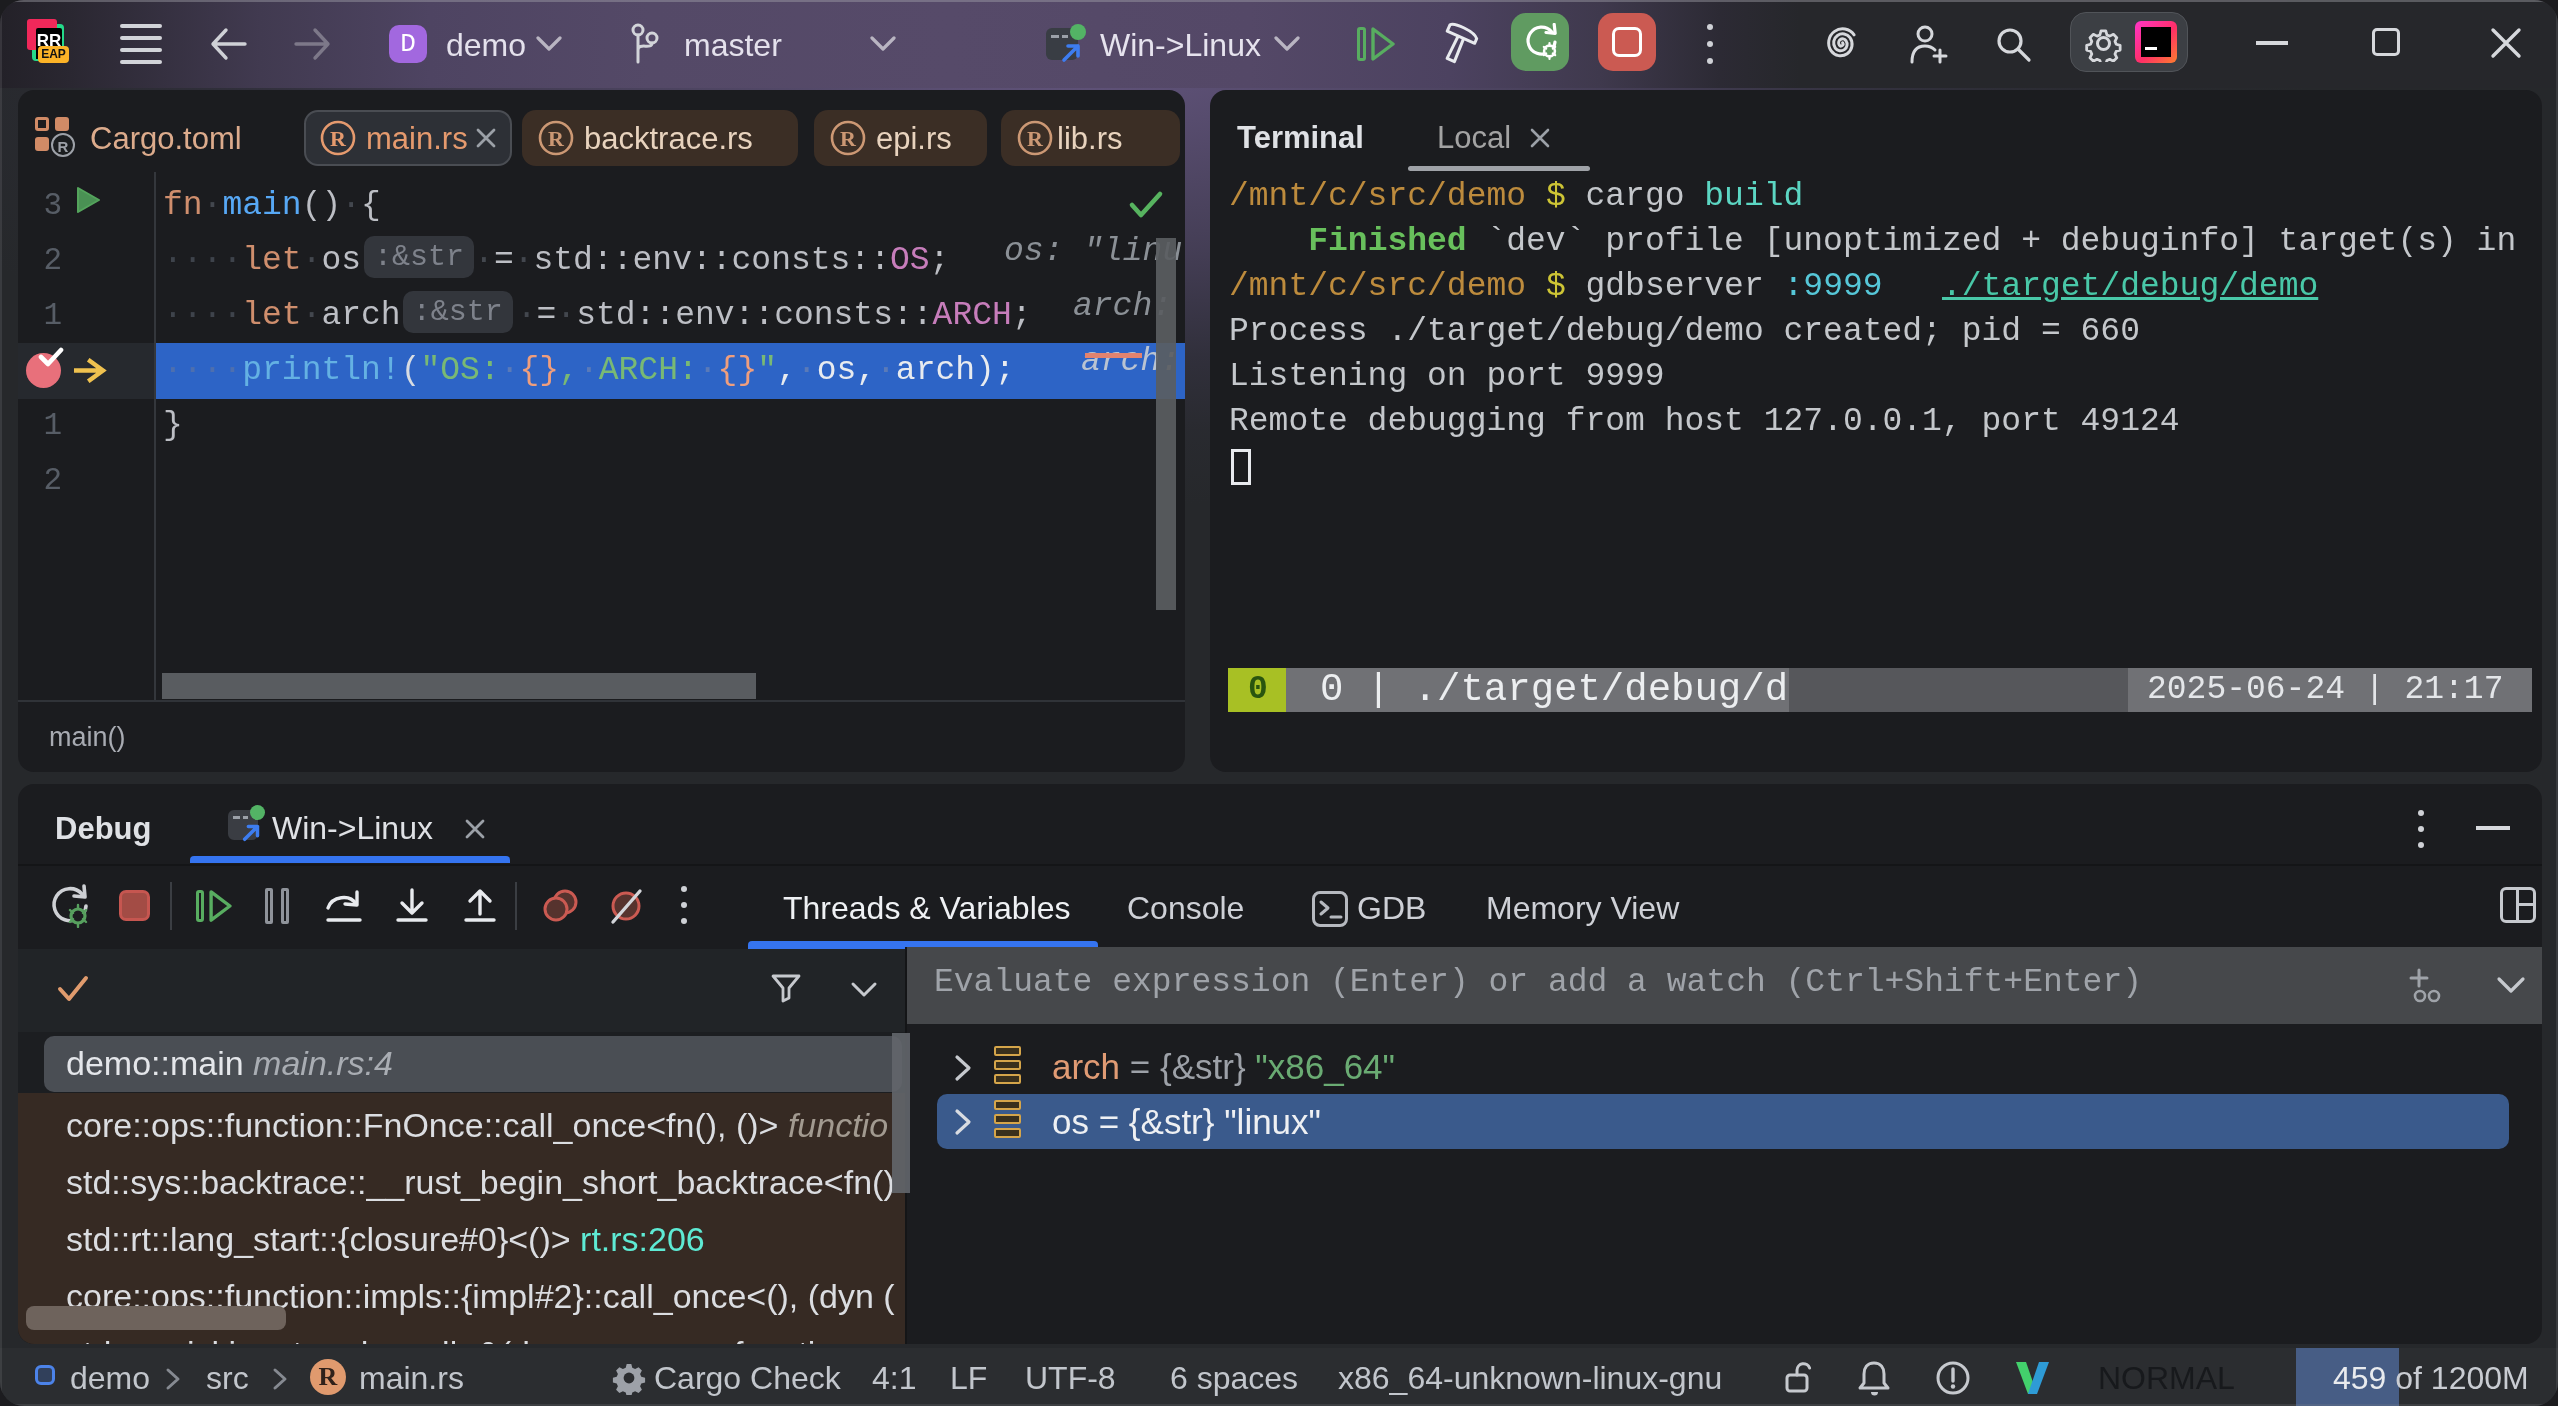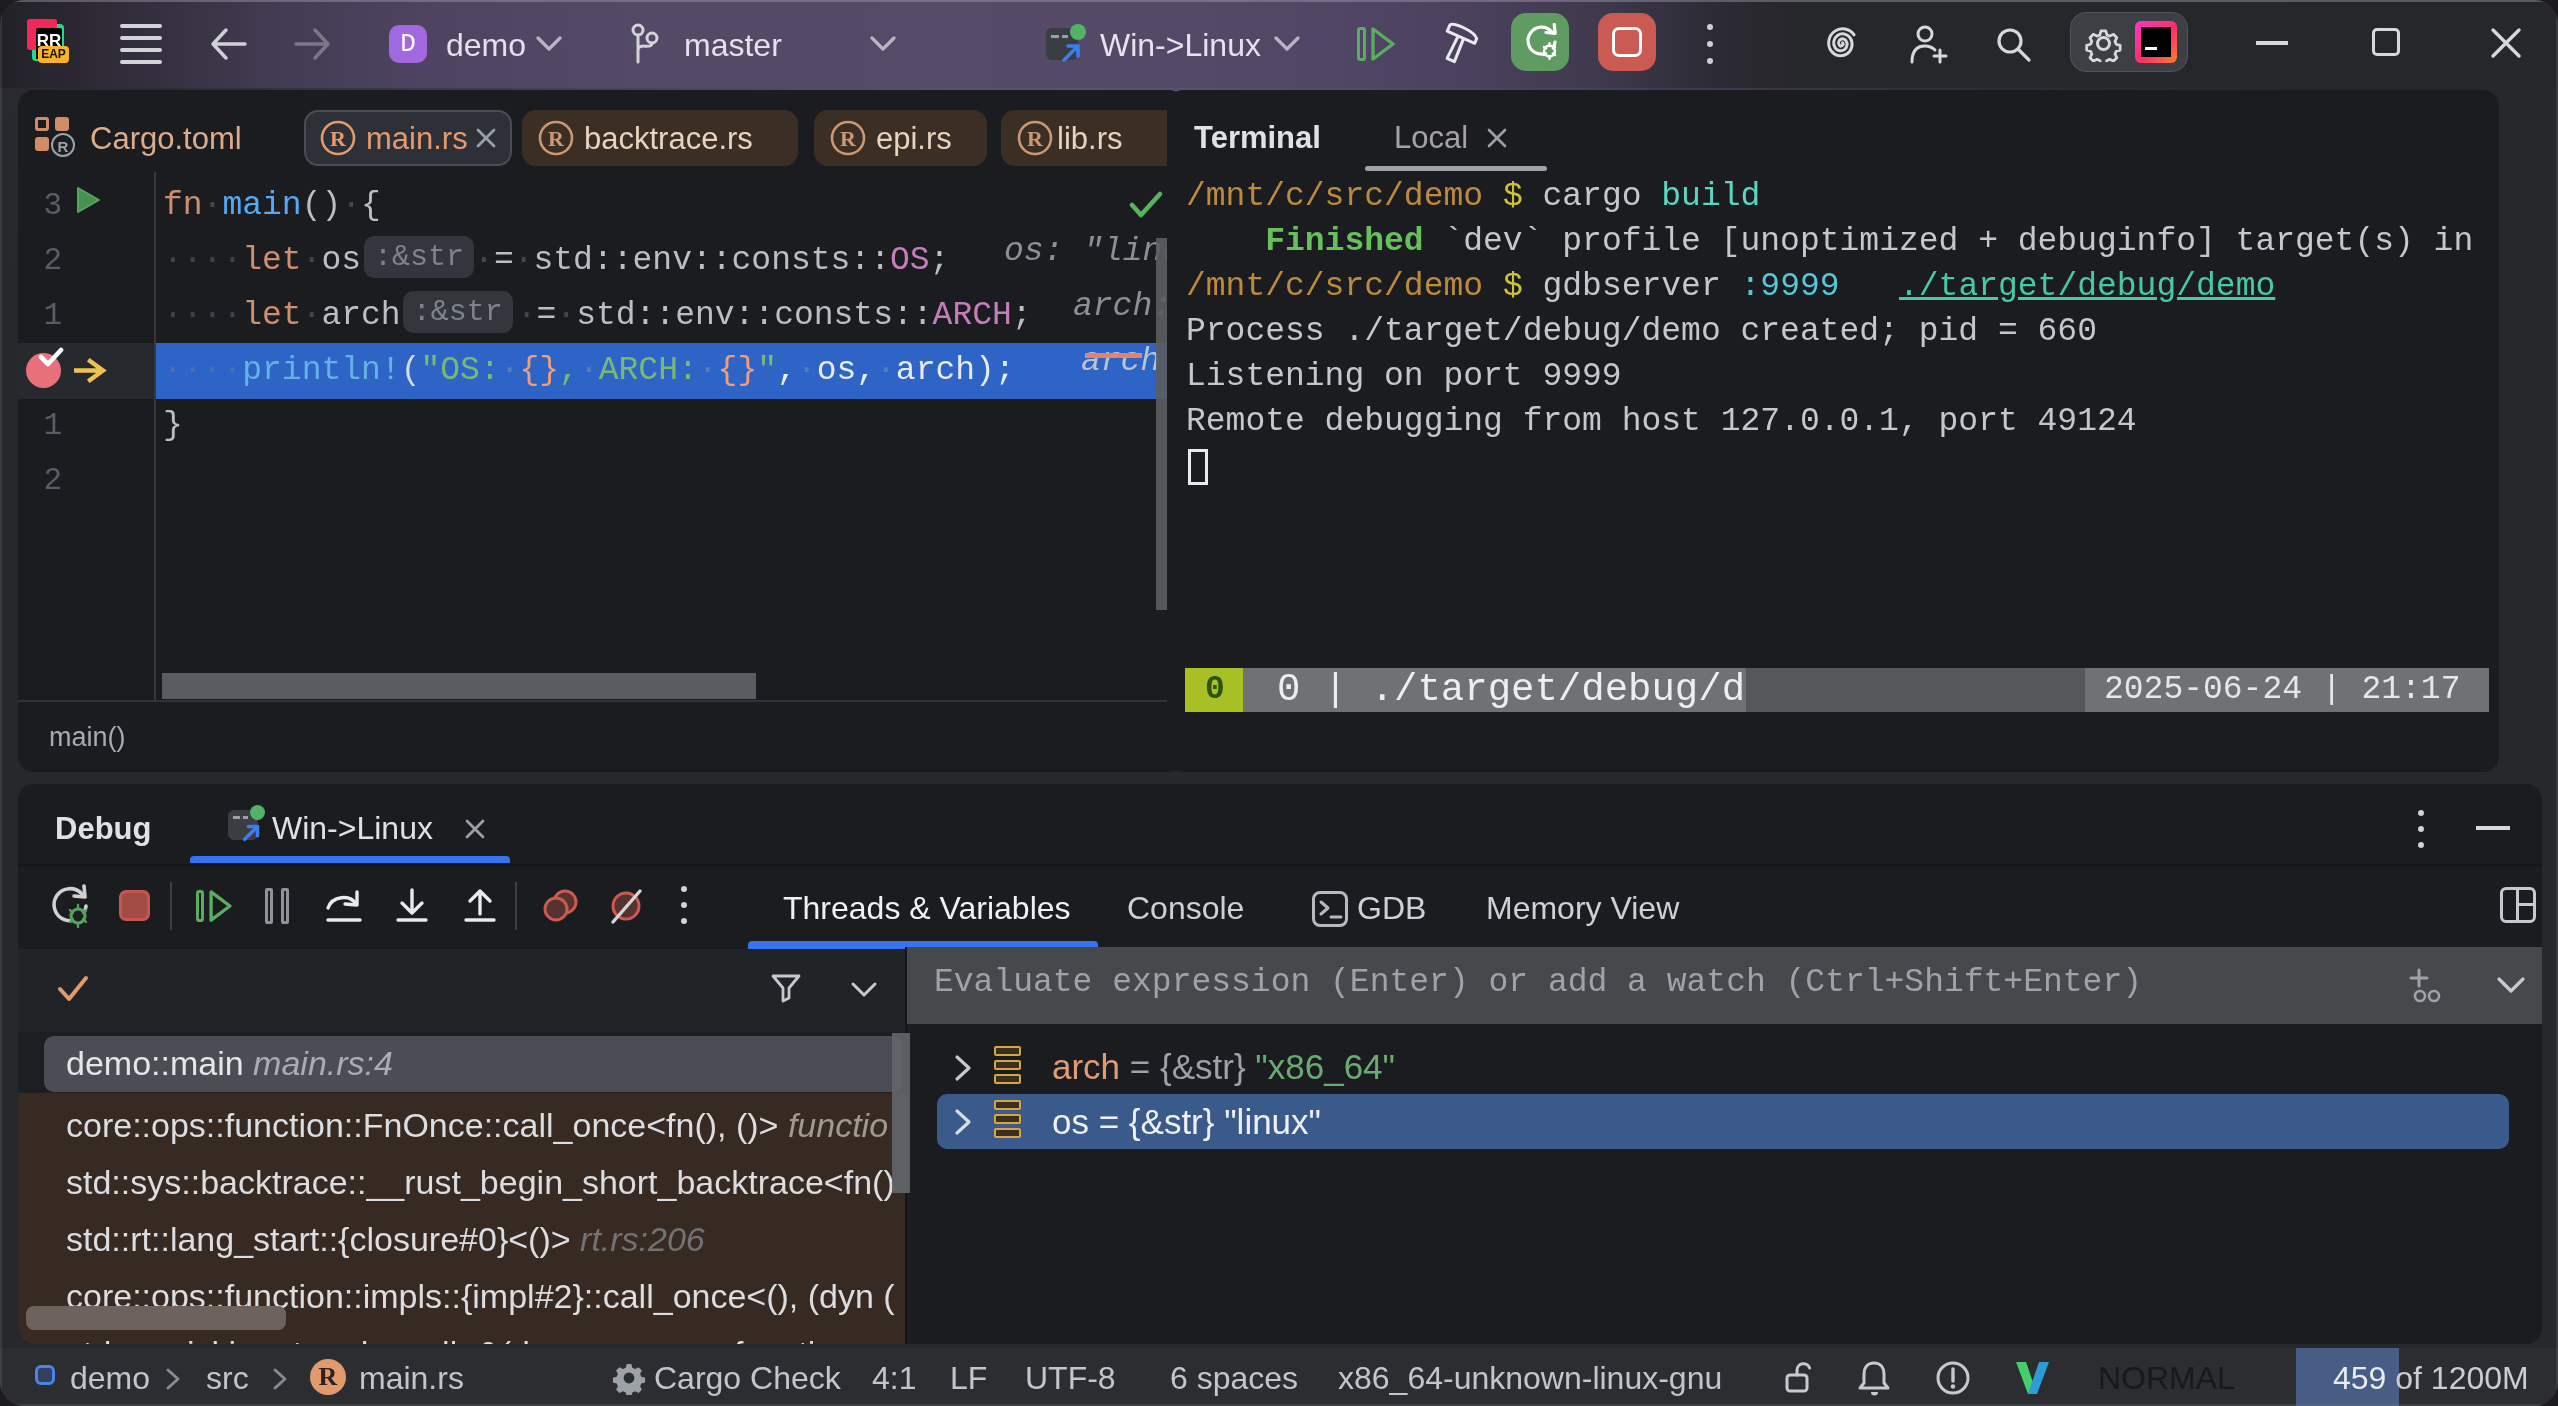--- a/index.html
+++ b/index.html
@@ -9,21 +9,21 @@
   #win { position:absolute; left:0; top:0; width:2558px; height:1406px; background:#26282b; border-radius:24px; overflow:hidden; }
   .abs { position:absolute; }
   
   #titlebar { position:absolute; left:0; top:0; width:2558px; height:88px;
     background:linear-gradient(90deg,#232128 0px,#2a2731 70px,#413a50 260px,#4e4462 430px,#544967 650px,#564a69 950px,#544867 1250px,#4c4260 1450px,#3f394d 1600px,#2c2a34 1720px,#26272b 1800px,#26272b 2558px); }
   #glow { position:absolute; left:0; top:88px; width:2558px; height:560px;
     background:radial-gradient(ellipse 1400px 520px at 1080px -40px, rgba(103,88,131,0.95) 0%, rgba(88,76,113,0.60) 40%, rgba(66,60,86,0.38) 60%, rgba(53,51,66,0.20) 74%, rgba(53,51,66,0) 88%);
   }
   .panel { position:absolute; background:#1b1c1f; border-radius:16px; overflow:hidden; }
   #editor   { left:18px;   top:90px;  width:1167px; height:682px; }
-  #terminal { left:1167px; top:90px;  width:1332px; height:682px; }
+  #terminal { left:1210px; top:90px;  width:1332px; height:682px; }
   #debug    { left:18px;   top:784px; width:2524px; height:560px; }
   #statusbar{ position:absolute; left:0; top:1348px; width:2558px; height:58px; background:#2b2d30; color:#c2c6cc; font-size:32px; }
   .codeline { font-size:33px; line-height:55px; height:55px; white-space:pre; }
   .pill { display:inline-block; vertical-align:middle; background:#33363c; border-radius:10px; height:42px; line-height:42px; padding:0 10px; font-size:30px; color:#7e828b; position:relative; top:-3px; }
   .lnum { left:0; width:44px; text-align:right; font-size:31px; line-height:55px; color:#575d66; }
   .wd { color:#43474e; }
   .wdb { color:#5a7ab8; }
   svg { display:block; }
 </style>
 </head>
@@ -364,21 +364,21 @@
           <path d="M3 3 L14 14 L25 3" stroke="#c6c9ce" stroke-width="3" fill="none" stroke-linecap="round" stroke-linejoin="round"></path>
         </svg>
 
       <div style="position:absolute;left:26px;top:87px;width:858px;height:56px;background:#4a4e54;border-radius:10px;"></div>
       <div style="position:absolute;left:48px;top:95px;font-size:34px;color:#e4e6ea;">demo::main <span style="font-style:italic;color:#a9adb3;">main.rs:4</span></div>
 
       <div style="position:absolute;left:0;top:144px;width:887px;height:251px;background:#362a23;"></div>
       <div style="position:absolute;left:48px;top:155px;width:839px;height:240px;overflow:hidden;">
         <div style="position:absolute;left:0;top:2px;font-size:34px;color:#dbdde1;white-space:nowrap;">core::ops::function::FnOnce::call_once&lt;fn(), ()&gt; <span style="font-style:italic;color:#a29a90;">functio</span></div>
         <div style="position:absolute;left:0;top:59px;font-size:34px;color:#dbdde1;white-space:nowrap;">std::sys::backtrace::__rust_begin_short_backtrace&lt;fn()</div>
-        <div style="position:absolute;left:0;top:116px;font-size:34px;color:#dbdde1;white-space:nowrap;">std::rt::lang_start::{closure#0}&lt;()&gt; <span style="font-style:italic;color:#737373;">rt.rs:206</span></div>
+        <div style="position:absolute;left:0;top:116px;font-size:34px;color:#dbdde1;white-space:nowrap;">std::rt::lang_start::{closure#0}&lt;()&gt; <span style="color:#5eead4;">rt.rs:206</span></div>
         <div style="position:absolute;left:0;top:173px;font-size:34px;color:#dbdde1;white-space:nowrap;">core::ops::function::impls::{impl#2}::call_once&lt;(), (dyn (</div>
         <div style="position:absolute;left:0;top:230px;font-size:34px;color:#dbdde1;white-space:nowrap;">std::panicking::try::do_call&lt;&amp;(dyn core::ops::functi</div>
       </div>
       <div style="position:absolute;left:8px;top:357px;width:260px;height:24px;background:#6e635c;border-radius:8px;"></div>
       <div style="position:absolute;left:874px;top:84px;width:18px;height:160px;background:#63666b;opacity:0.9;"></div>
     </div>
 
     <div class="abs" style="left:889px;top:163px;width:1635px;height:77px;background:#46484b;"></div>
     <div class="abs mono" style="left:916px;top:180px;font-size:33px;color:#9fa3a9;white-space:pre;">Evaluate expression (Enter) or add a watch (Ctrl+Shift+Enter)</div>
     <svg class="abs" style="left:2389px;top:182px;" width="40" height="40" viewBox="0 0 40 40">

